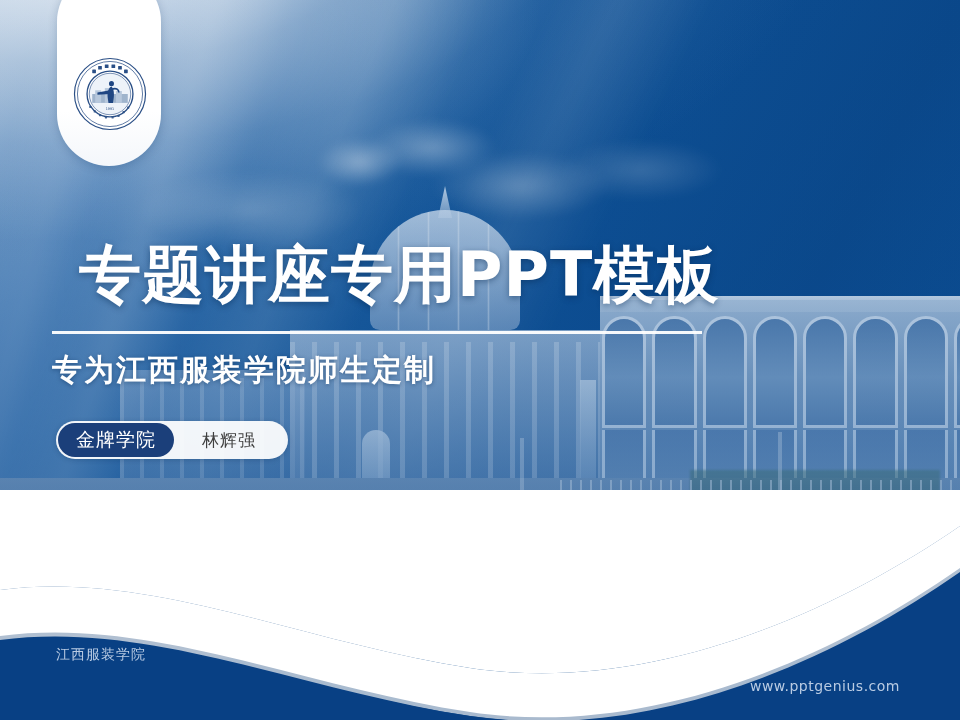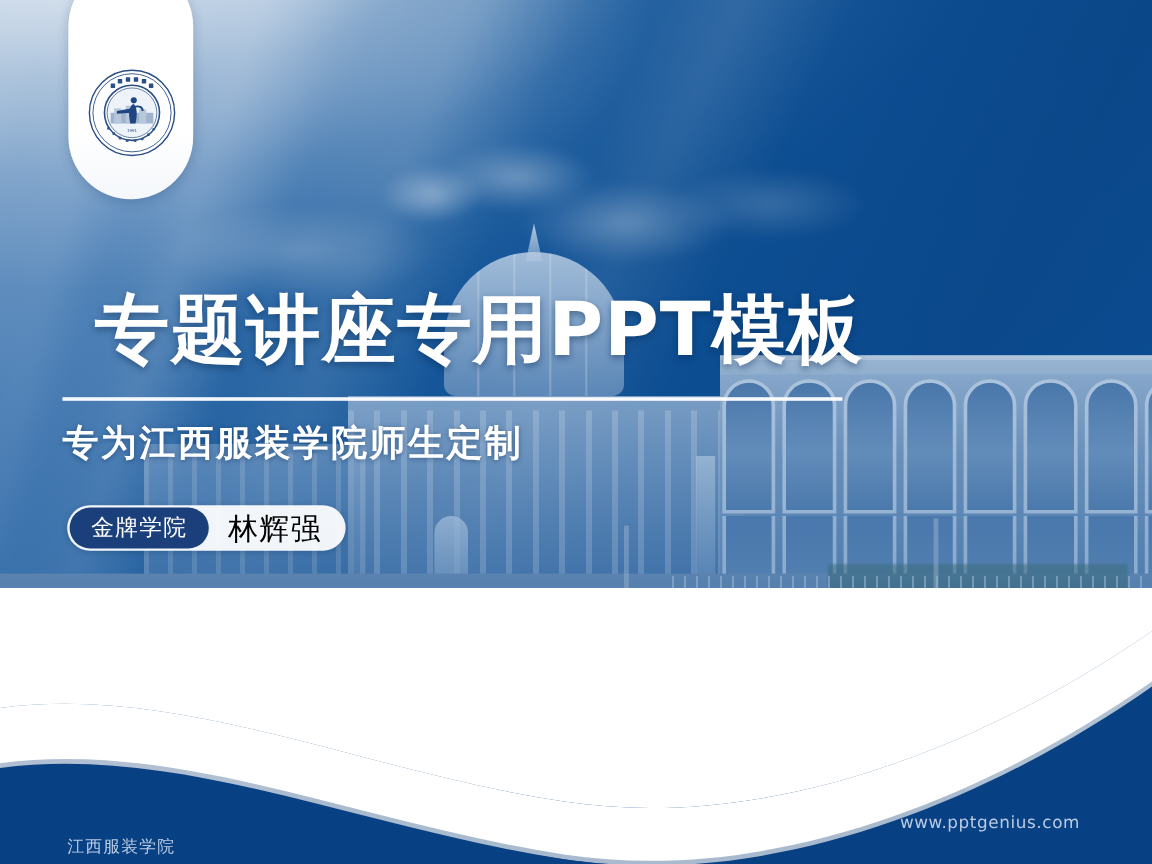--- a/index.html
+++ b/index.html
@@ -216,27 +216,27 @@
     box-shadow:0 1px 5px rgba(4,38,78,.25);
   }
   .badge-tag {
     height:34px; padding:0 18px;
     background:#1b3f7a; border-radius:17px;
     color:#ffffff; font-size:19px; letter-spacing:1px;
     display:flex; align-items:center; justify-content:center;
     white-space:nowrap;
   }
   .badge-name {
-    margin-left:16px; color:#000000; font-size:25px; letter-spacing:1px;
+    margin-left:28px; color:#404040; font-size:17px; letter-spacing:1px;
     white-space:nowrap;
   }
 
   
   .footer-left {
-    position:absolute; left:56px; top:697px;
+    position:absolute; left:56px; top:646px;
     font-size:14px; color:#b9cbe3; letter-spacing:1px;
   }
   .footer-right {
     position:absolute; right:60px; top:678px;
     font-size:14px; color:#b9cbe3; letter-spacing:.5px;
   }
 </style>
 </head>
 <body>
 

